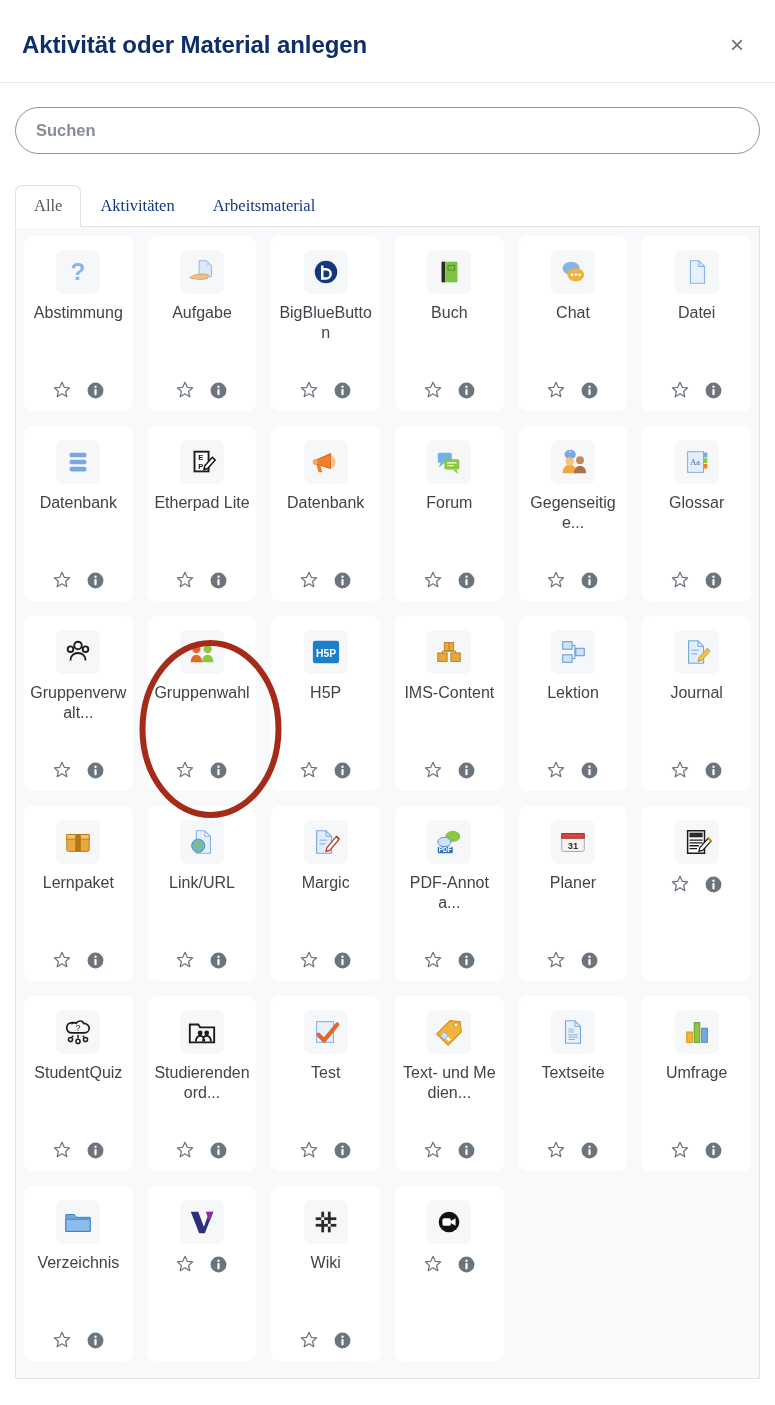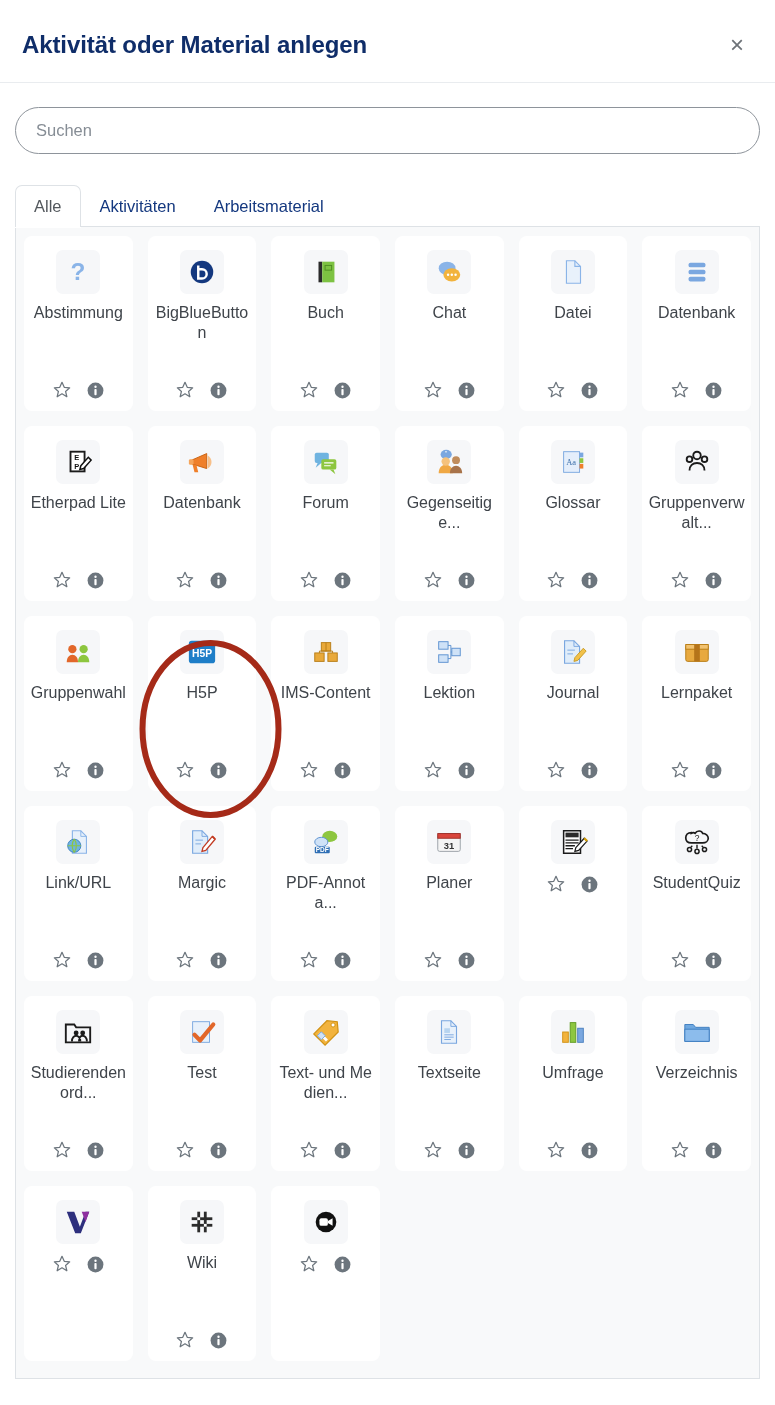--- a/index.html
+++ b/index.html
@@ -49,20 +49,21 @@
     width: 100%;
     height: 47px;
     border: 1px solid #8e949b;
     border-radius: 24px;
     padding: 0 20px;
     font-size: 16.5px;
     color: #3a3f44;
     font-family: "Liberation Sans", sans-serif;
     background: #fff;
     outline: none;
+    font-weight: bold;
   }
   .search-input::placeholder { color: #868d95; }
 
   
   .tabs {
     margin: 26px 0 0 0;
     padding: 0 15px;
     display: flex;
     align-items: flex-end;
     position: relative;
@@ -81,21 +82,21 @@
     padding: 11px 18px 12px 18px;
     font-size: 16.5px;
     color: #14387f;
     background: transparent;
     border: 1px solid transparent;
     border-bottom: none;
     border-radius: 7px 7px 0 0;
     cursor: pointer;
     line-height: 1.1;
     white-space: nowrap;
-    font-family: Liberation Sans, sans-serif;
+    font-family: Liberation Serif, serif;
   }
   .tab.active {
     color: #53585d;
     background: #fff;
     border-color: #dee2e6 #dee2e6 #fff;
     box-shadow: 0 1px 0 0 #fff;
   }
 
   
   .grid-panel {
@@ -201,20 +202,44 @@
                 <circle cx="12" cy="12" r="10" fill="#6c757d"></circle>
                 <circle cx="12" cy="7.2" r="1.5" fill="#fff"></circle>
                 <rect x="10.6" y="10" width="2.8" height="8" rx="1.2" fill="#fff"></rect>
               </svg>
             </span>
           </div>
         </div>
         <div class="card">
           <div class="icon-box">
             <svg width="30" height="30" viewBox="0 0 32 32" xmlns="http://www.w3.org/2000/svg">
+              <path d="M13 4h8l5 5v12H13z" fill="#dbeaf7" stroke="#8ab4e8"></path>
+              <path d="M21 4v5h5" fill="#b9d6ef"></path>
+              <path d="M3 22c4-3 9-4 14-4l6 1-1 4-8 1-8-1z" fill="#f0c089" stroke="#d9a263"></path>
+            </svg>
+          </div>
+          <div class="card-label">Aufgabe</div>
+          <div class="card-actions">
+            <span>
+              <svg class="star-icon" width="20" height="20" viewBox="0 0 24 24" xmlns="http://www.w3.org/2000/svg">
+                <path d="M12 2.8l2.7 6 6.5.6-4.9 4.3 1.5 6.4L12 16.6 6.2 20.1l1.5-6.4L2.8 9.4l6.5-.6z" fill="none" stroke="#6c757d" stroke-width="1.5" stroke-linejoin="round"></path>
+              </svg>
+            </span>
+            <span>
+              <svg class="info-icon" width="19" height="19" viewBox="0 0 24 24" xmlns="http://www.w3.org/2000/svg">
+                <circle cx="12" cy="12" r="10" fill="#6c757d"></circle>
+                <circle cx="12" cy="7.2" r="1.5" fill="#fff"></circle>
+                <rect x="10.6" y="10" width="2.8" height="8" rx="1.2" fill="#fff"></rect>
+              </svg>
+            </span>
+          </div>
+        </div>
+        <div class="card">
+          <div class="icon-box">
+            <svg width="30" height="30" viewBox="0 0 32 32" xmlns="http://www.w3.org/2000/svg">
               <circle cx="16" cy="16" r="12" fill="#14387f"></circle>
               <path d="M12 9v14h4a5 5 0 0 0 0-10h-4" fill="none" stroke="#fff" stroke-width="2.6"></path>
             </svg>
           </div>
           <div class="card-label">BigBlueButton</div>
           <div class="card-actions">
             <span>
               <svg class="star-icon" width="20" height="20" viewBox="0 0 24 24" xmlns="http://www.w3.org/2000/svg">
                 <path d="M12 2.8l2.7 6 6.5.6-4.9 4.3 1.5 6.4L12 16.6 6.2 20.1l1.5-6.4L2.8 9.4l6.5-.6z" fill="none" stroke="#6c757d" stroke-width="1.5" stroke-linejoin="round"></path>
               </svg>

